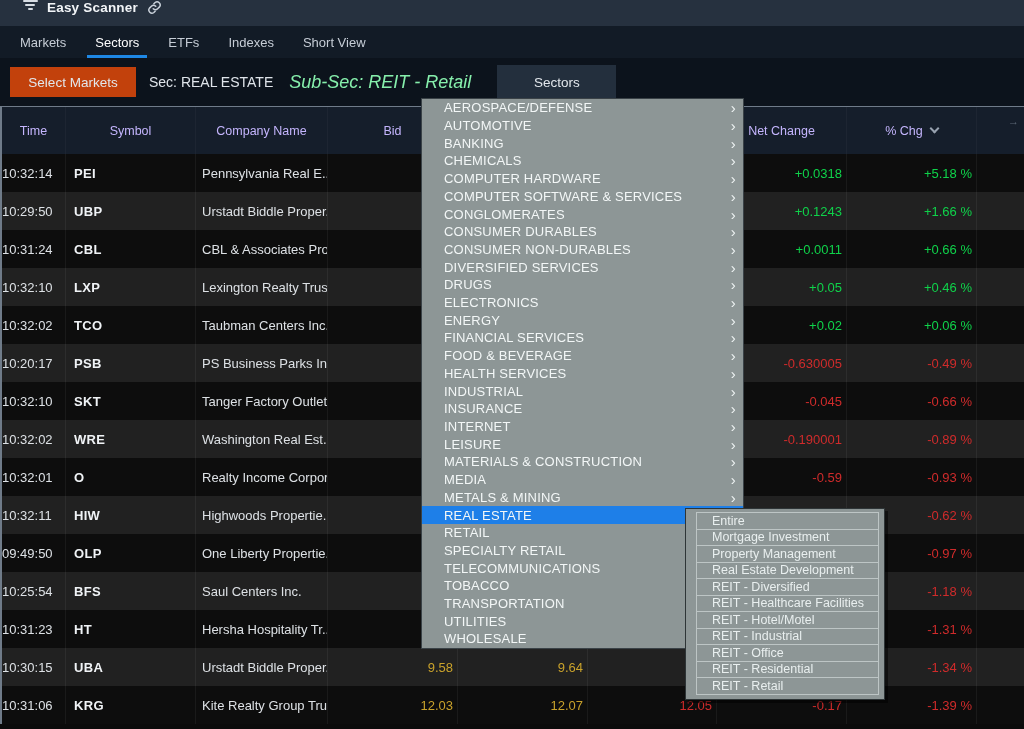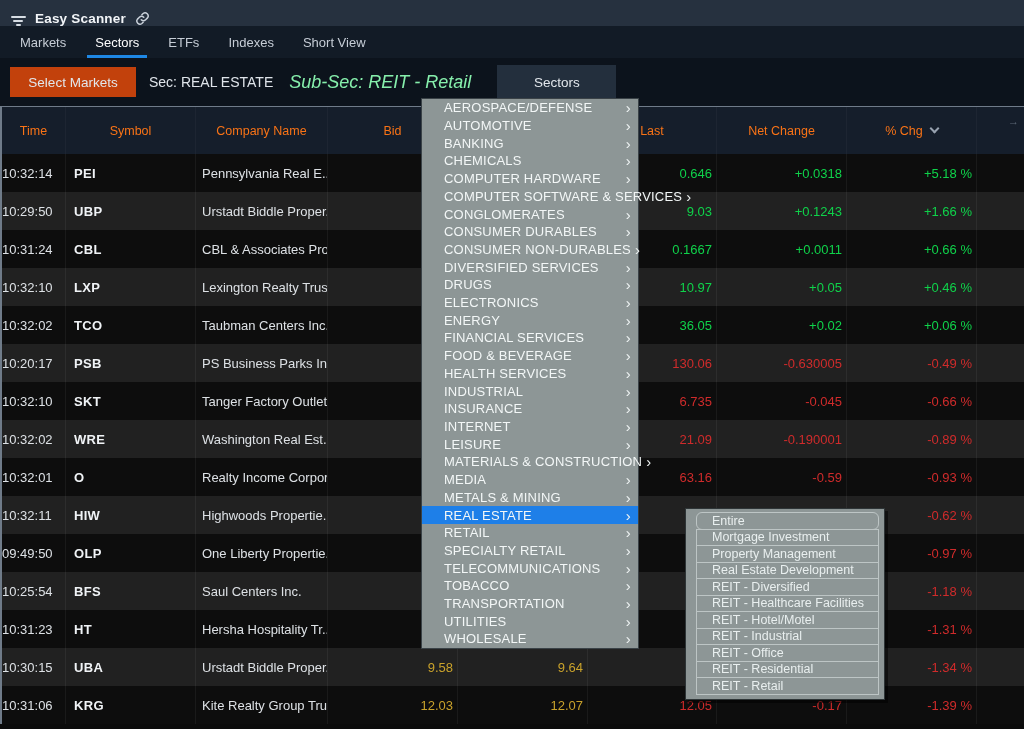--- a/index.html
+++ b/index.html
@@ -11,21 +11,21 @@
     font-family:"Liberation Sans","DejaVu Sans",sans-serif;
     -webkit-font-smoothing:antialiased;
   }
   :root {
     --accent:#1e88e5; --highlight:#1e7fe8; --positive:#0fd24a;
     --negative:#cf2b2b; --bidask:#c9a22b; --menubg:#8d9696;
     --cols:64px 130px 132px 130px 130px 129px 130px 130px 47px;
   }
 
   
-  .topbar { height:26px; background:#26313f; display:flex; align-items:flex-end; padding:0 10px; gap:9px; }
+  .topbar { height:26px; background:#26313f; display:flex; align-items:flex-start; padding:0 22px; gap:9px; }
   .filter-icon { display:flex; flex-direction:column; align-items:center; gap:2px; width:16px; }
   .filter-icon i { display:block; height:2px; background:#d7dde4; border-radius:1px; }
   .filter-icon i:nth-child(1){width:15px;} .filter-icon i:nth-child(2){width:10px;} .filter-icon i:nth-child(3){width:5px;}
   .app-title { font-size:13.5px; font-weight:bold; color:#f2f5f8; letter-spacing:.2px; margin:0; }
   .link-icon svg { display:block; }
 
   
   .tabbar { height:32px; background:#121b26; display:flex; align-items:stretch; padding-left:12px; }
   .tab { position:relative; display:flex; align-items:center; padding:0 8px; margin-right:13px; color:#c6cdd6; font-size:13px; cursor:pointer; }
   .tab.active { color:#ffffff; }
@@ -36,21 +36,21 @@
   .btn { border:none; color:#e2e7ec; font-size:13.5px; font-family:inherit; cursor:pointer; }
   .btn-select  { margin-left:10px; width:126px; height:30px; background:#c2410c; }
   .lbl-sec     { margin-left:13px; font-size:14px; color:#dfe4ea; white-space:nowrap; }
   .lbl-subsec  { margin-left:16px; font-size:18px; color:#86efac; white-space:nowrap;font-style:italic; }
   .btn-sectors { margin-left:26px; width:119px; height:34px; background:#232f3d; }
 
   
   .table-wrap { border-left:2px solid #6f7b89; }
   .thead { position:relative; height:48px; background:#151e2b; border-top:1px solid #6f7b89;
            display:grid; grid-template-columns:var(--cols); }
-  .th { display:flex; align-items:center; justify-content:center; color:#f97316; font-size:12.5px;
+  .th { display:flex; align-items:center; justify-content:center; color:#c4b5fd; font-size:12.5px;
         border-right:1px solid rgba(255,255,255,0.035); white-space:nowrap; overflow:hidden; }
   .th.c-spacer { border-right:none; }
   .sort-chev { width:7px; height:7px; border-right:2px solid #97a1af; border-bottom:2px solid #97a1af;
                transform:rotate(45deg); margin-left:8px; margin-top:-4px; }
   .scroll-arrow { position:absolute; top:8px; right:5px; color:#5d6977; font-size:11px; }
 
   .tr { display:grid; grid-template-columns:var(--cols); height:38px; font-size:13px; color:#e2e6ea; cursor:default; }
   .tr:nth-child(odd)  { background:#0d0d0d; }
   .tr:nth-child(even) { background:#212121; }
   .cell { height:100%; display:flex; align-items:center; border-right:1px solid rgba(255,255,255,0.055);
@@ -58,34 +58,34 @@
   .c-spacer { border-right:none; }
   .c-time { padding-left:0; color:#dde1e5; }
   .c-sym  { padding-left:8px; font-weight:bold; color:#f0f3f6; letter-spacing:.3px; }
   .c-comp { padding-left:6px; color:#dde1e5; }
   .c-num  { justify-content:flex-end; padding-right:4px; }
   .val-up     { color:var(--positive); }
   .val-down   { color:var(--negative); }
   .val-bidask { color:var(--bidask); }
 
   
-  .sector-dropdown { position:absolute; left:421px; top:98px; width:218px; height:551px;
+  .sector-dropdown { position:absolute; left:421px; top:98px; width:323px; height:551px;
     background:var(--menubg); border:1px solid #3a4247; display:flex; flex-direction:column; z-index:5; }
   .menu-item { flex:1; display:flex; align-items:center; justify-content:space-between;
     padding:0 7px 0 22px; color:#f3f7f7; font-size:13px; letter-spacing:.2px; white-space:nowrap; cursor:pointer; }
   .menu-item .chev { color:#eef3f3; font-size:15px; line-height:1; margin-left:4px; }
   .menu-item.selected { background:var(--highlight); }
 
   
   .subsector-dropdown { position:absolute; left:685px; top:508px; width:200px;
     background:var(--menubg); border:1px solid #2e3537; box-shadow:3px 3px 0 rgba(0,0,0,0.5);
     padding:3px 5px 4px 10px; display:flex; flex-direction:column; z-index:6; }
   .submenu-item { height:17.5px; border:1px solid #bdc5c5; margin-top:-1px; display:flex; align-items:center;
     padding-left:15px; color:#e9efef; font-size:12.5px; white-space:nowrap; overflow:hidden; cursor:pointer; }
-  .submenu-item:first-child { margin-top:0;border-radius:6px; }
+  .submenu-item:first-child { margin-top:0; }
 </style>
 </head>
 <body>
 
 <div>
 
   <header class="topbar">
     <span class="filter-icon">
         <i></i>
         <i></i>

